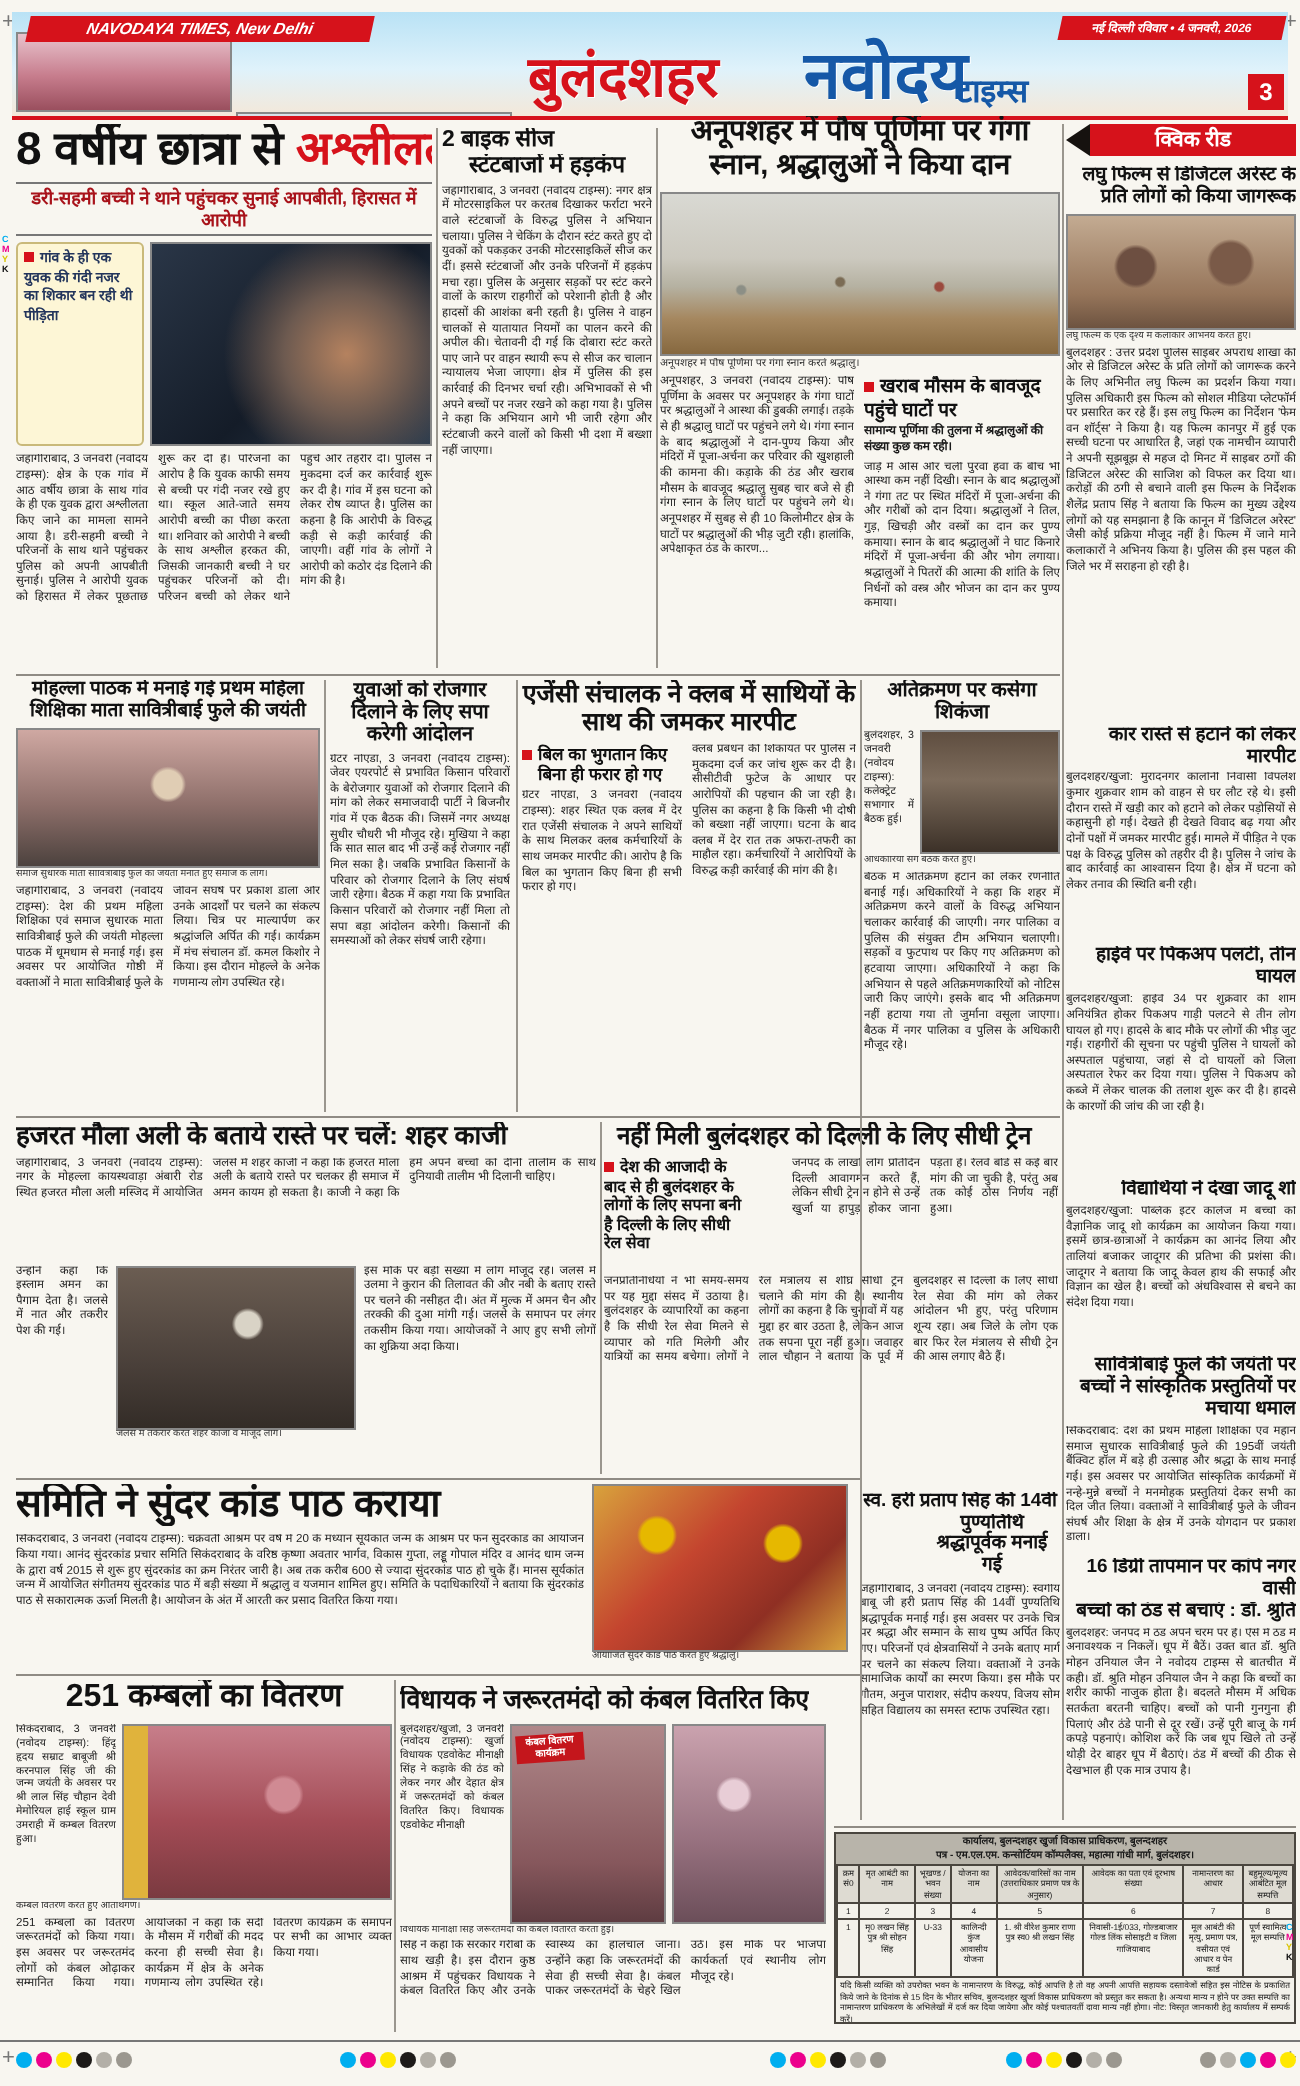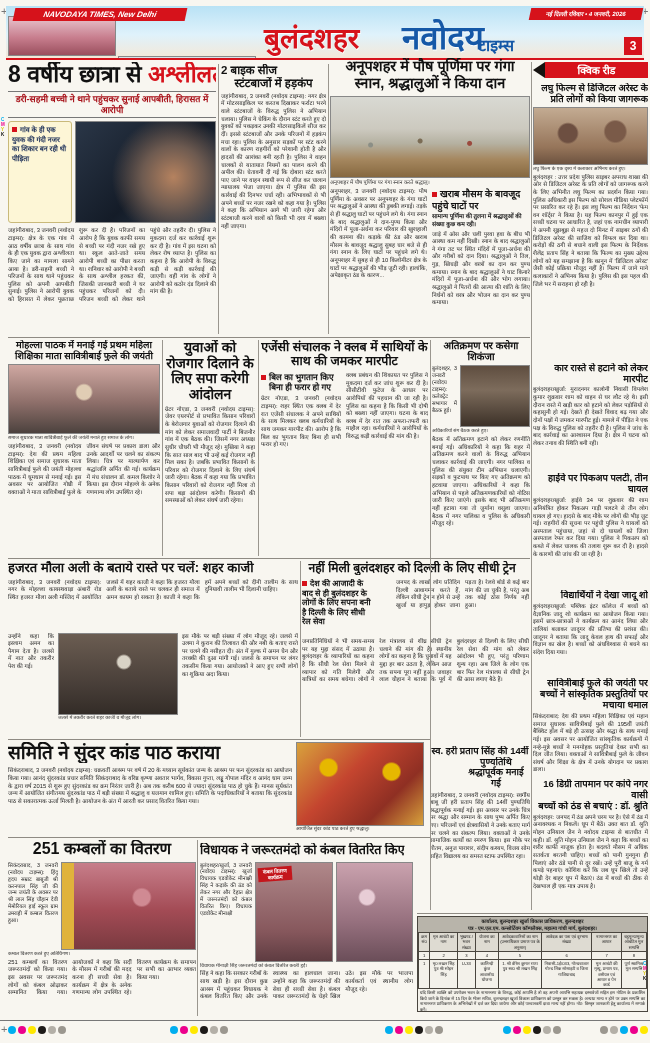--- a/index.html
+++ b/index.html
@@ -125,21 +125,21 @@
   </div>
 
   <div class="abs" style="left:8px;top:340px;width:152px;height:216px;overflow:hidden;">
     <div class="hl" style="font-size:9.5px;text-align:center;">मोहल्ला पाठक में मनाई गई प्रथम महिला शिक्षिका माता सावित्रीबाई फुले की जयंती</div>
     <div class="ph" style="margin-top:3px;height:70px;background:radial-gradient(circle at 50% 40%,#e0cdb4 0 7px,transparent 9px),linear-gradient(180deg,#cfa8a2 0%,#8e6f6a 55%,#4c423e 100%);"></div>
     <div class="cap" style="font-size:4.8px;margin-top:1px;">समाज सुधारक माता सावित्रीबाई फुले की जयंती मनाते हुए समाज के लोग।</div>
     <div class="bt cols2" style="margin-top:2px;height:98px;">जहांगीराबाद, 3 जनवरी (नवोदय टाइम्स): देश की प्रथम महिला शिक्षिका एवं समाज सुधारक माता सावित्रीबाई फुले की जयंती मोहल्ला पाठक में धूमधाम से मनाई गई। इस अवसर पर आयोजित गोष्ठी में वक्ताओं ने माता सावित्रीबाई फुले के जीवन संघर्ष पर प्रकाश डाला और उनके आदर्शों पर चलने का संकल्प लिया। चित्र पर माल्यार्पण कर श्रद्धांजलि अर्पित की गई। कार्यक्रम में मंच संचालन डॉ. कमल किशोर ने किया। इस दौरान मोहल्ले के अनेक गणमान्य लोग उपस्थित रहे।</div>
   </div>
 
   <div class="abs" style="left:165px;top:340px;width:90px;height:216px;overflow:hidden;">
-    <div class="hl" style="font-size:14px;text-align:center;">युवाओं को रोजगार दिलाने के लिए सपा करेगी आंदोलन</div>
+    <div class="hl" style="font-size:10px;text-align:center;">युवाओं को रोजगार दिलाने के लिए सपा करेगी आंदोलन</div>
     <div class="bt" style="margin-top:3px;height:168px;">ग्रेटर नोएडा, 3 जनवरी (नवोदय टाइम्स): जेवर एयरपोर्ट से प्रभावित किसान परिवारों के बेरोजगार युवाओं को रोजगार दिलाने की मांग को लेकर समाजवादी पार्टी ने बिजनौर गांव में एक बैठक की। जिसमें नगर अध्यक्ष सुधीर चौधरी भी मौजूद रहे। मुखिया ने कहा कि सात साल बाद भी उन्हें कई रोजगार नहीं मिल सका है। जबकि प्रभावित किसानों के परिवार को रोजगार दिलाने के लिए संघर्ष जारी रहेगा। बैठक में कहा गया कि प्रभावित किसान परिवारों को रोजगार नहीं मिला तो सपा बड़ा आंदोलन करेगी। किसानों की समस्याओं को लेकर संघर्ष जारी रहेगा।</div>
   </div>
 
   <div class="abs" style="left:261px;top:340px;width:167px;height:216px;overflow:hidden;">
     <div class="hl" style="font-size:12.5px;text-align:center;">एजेंसी संचालक ने क्लब में साथियों के साथ की जमकर मारपीट</div>
     <div style="display:flex;gap:5px;margin-top:4px;height:172px;">
       <div style="width:80px;overflow:hidden;">
         <div class="subbox" style="font-size:8.5px;"><span class="bullet-sq"></span><span>बिल का भुगतान किए</span><br><span style="margin-left:8px;">बिना ही फरार हो गए</span></div>
         <div class="bt" style="margin-top:3px;height:140px;">ग्रेटर नोएडा, 3 जनवरी (नवोदय टाइम्स): शहर स्थित एक क्लब में देर रात एजेंसी संचालक ने अपने साथियों के साथ मिलकर क्लब कर्मचारियों के साथ जमकर मारपीट की। आरोप है कि बिल का भुगतान किए बिना ही सभी फरार हो गए।</div>
       </div>

